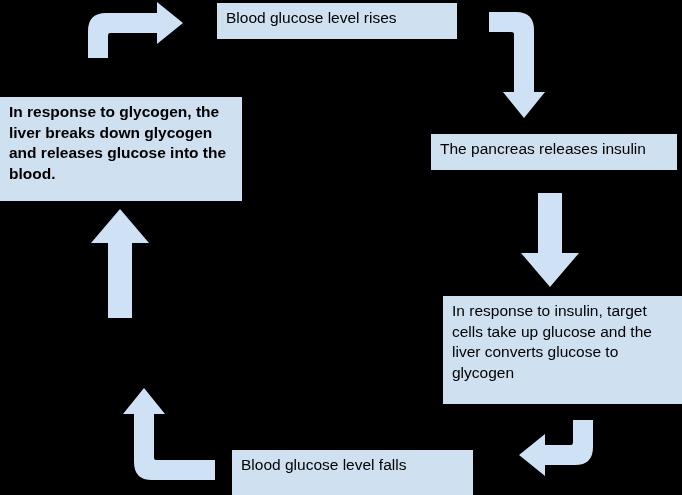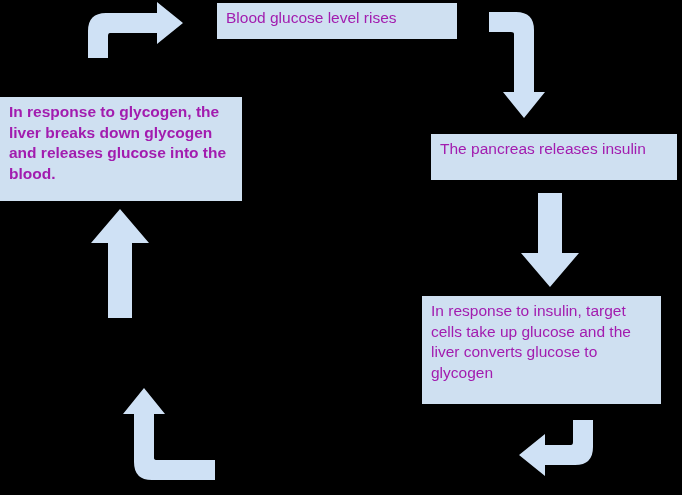--- a/index.html
+++ b/index.html
@@ -11,32 +11,32 @@
     position: relative;
     width: 682px;
     height: 495px;
     background: #000000;
     overflow: hidden;
     font-family: "Liberation Sans", sans-serif;
   }
   .node {
     position: absolute;
     background: #cfe0f1;
-    color: #a21caf;
+    color: #000000;
     font-size: 15.5px;
     line-height: 20.5px;
     box-sizing: border-box;
     padding: 5px 9px 4px 9px;
     overflow: hidden;
     white-space: pre-line;
   }
   
   #node-rise      { left: 217px; top: 3px;   width: 240px; height: 36px; }
-  #node-insulin   { left: 431px; top: 134px; width: 246px; height: 46px; }
-  #node-uptake    { left: 422px; top: 296px; width: 239px; height: 108px; }
+  #node-insulin   { left: 431px; top: 134px; width: 246px; height: 36px; }
+  #node-uptake    { left: 443px; top: 296px; width: 239px; height: 108px; }
   #node-falls     { left: 232px; top: 450px; width: 241px; height: 45px; }
   #node-glucagon  { left: 0px;   top: 330px; width: 241px; height: 44px; }
   #node-liver     { left: 0px;   top: 97px;  width: 242px; height: 104px; font-weight: bold; }
 
   .arrow-layer {
     position: absolute;
     left: 0; top: 0;
     width: 682px;
     height: 495px;
   }
@@ -61,17 +61,18 @@
 
     <path class="arrow-shape" d="M 108,318 L 108,243 L 91,243 L 120,209 L 149,243 L 132,243 L 132,318 Z"></path>
   </svg>
 
   <div class="node" id="node-rise">Blood glucose level rises</div>
 
   <div class="node" id="node-insulin">The pancreas releases insulin</div>
 
   <div class="node" id="node-uptake">In response to insulin, target cells take up glucose and the liver converts glucose to glycogen</div>
 
+  <div class="node" id="node-falls">Blood glucose level falls</div>
 
 
   <div class="node" id="node-liver">In response to glycogen, the liver breaks down glycogen and releases glucose into the blood.</div>
 
 </div>
 
 </body></html>

